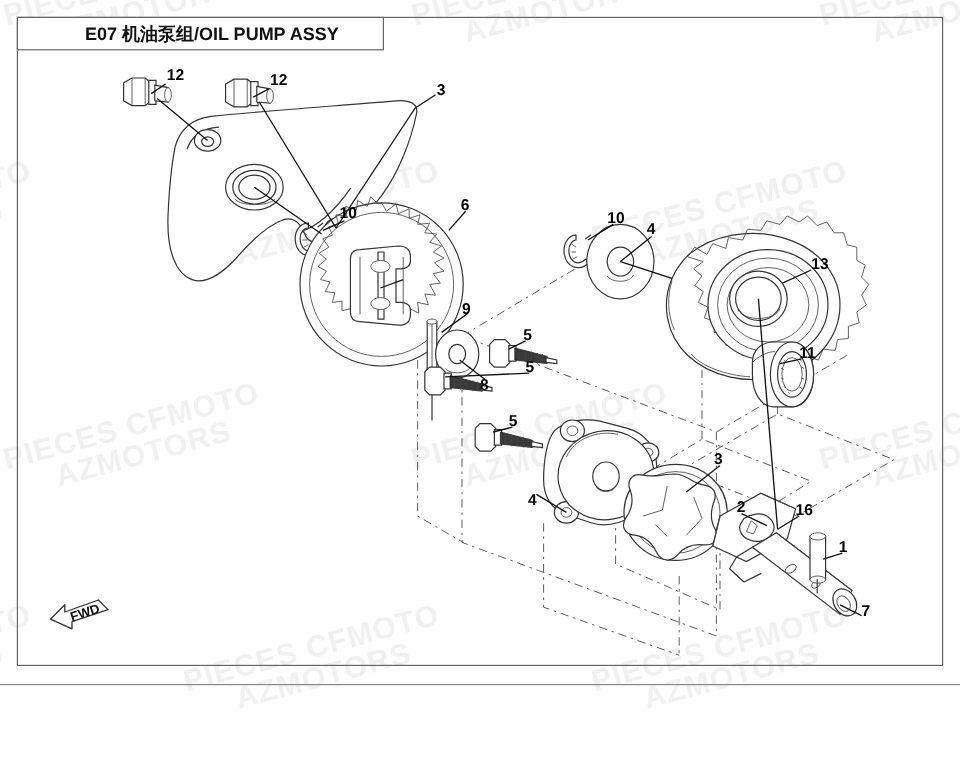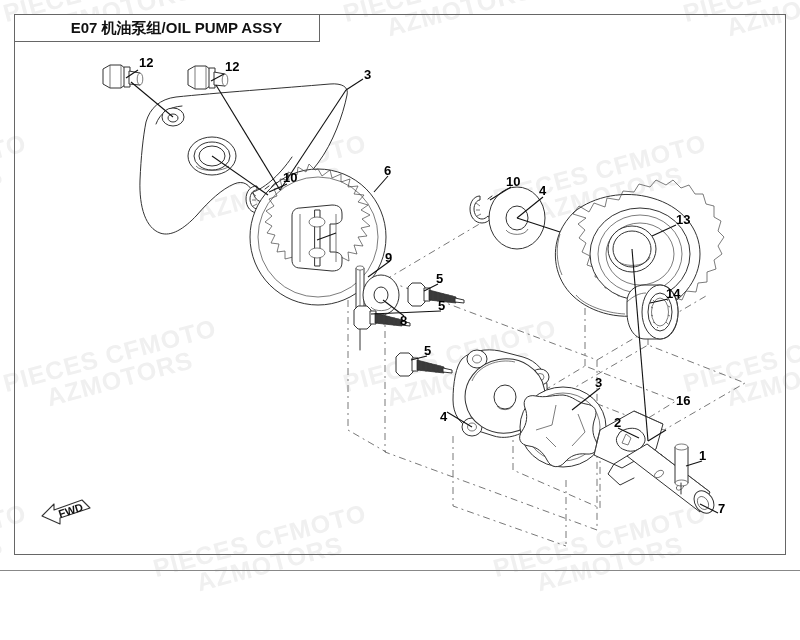--- a/index.html
+++ b/index.html
@@ -421,21 +421,21 @@
 <div class="lbl" style="left:225px;top:60px;">12</div>
 <div class="lbl" style="left:364px;top:68px;">3</div>
 <div class="lbl" style="left:283px;top:171px;">10</div>
 <div class="lbl" style="left:384px;top:164px;">6</div>
 <div class="lbl" style="left:506px;top:175px;">10</div>
 <div class="lbl" style="left:539px;top:184px;">4</div>
 <div class="lbl" style="left:676px;top:213px;">13</div>
 <div class="lbl" style="left:385px;top:251px;">9</div>
 <div class="lbl" style="left:436px;top:272px;">5</div>
 <div class="lbl" style="left:438px;top:299px;">5</div>
-<div class="lbl" style="left:666px;top:287px;">14</div>
+<div class="lbl" style="left:666px;top:287px;">11</div>
 <div class="lbl" style="left:400px;top:314px;">8</div>
 <div class="lbl" style="left:424px;top:344px;">5</div>
 <div class="lbl" style="left:595px;top:376px;">3</div>
 <div class="lbl" style="left:440px;top:410px;">4</div>
 <div class="lbl" style="left:614px;top:416px;">2</div>
-<div class="lbl" style="left:663px;top:394px;padding-left:13px;">16</div>
+<div class="lbl" style="left:663px;top:418px;">16</div>
 <div class="lbl" style="left:699px;top:449px;">1</div>
 <div class="lbl" style="left:718px;top:502px;">7</div>
 
 </body></html>

